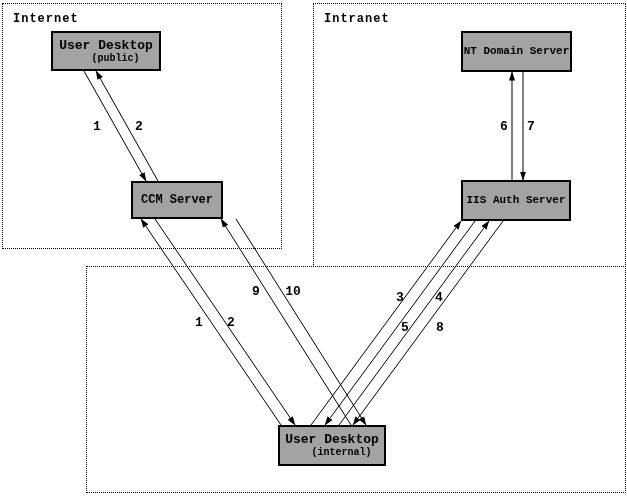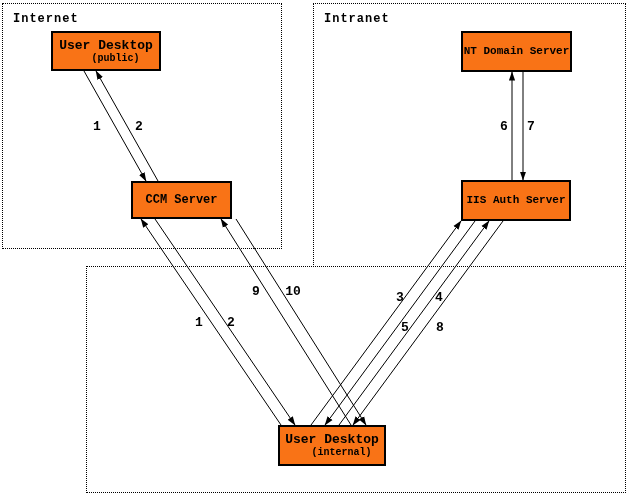--- a/index.html
+++ b/index.html
@@ -15,30 +15,30 @@
   #zone-internet  { left:2px;   top:3px;   width:280px; height:246px; }
   #zone-intranet  { left:313px; top:3px;   width:313px; height:264px; border-bottom:none; }
   #zone-internal  { left:86px;  top:266px; width:540px; height:227px; }
   .zone-label {
     position:absolute; left:10px; top:8px; font-size:12px; font-weight:bold;
     letter-spacing:1px; white-space:nowrap;
   }
   #arrow-layer { position:absolute; left:0; top:0; z-index:2; }
   .node {
     position:absolute; border:2px solid #000; box-sizing:border-box;
-    background:#f97316; z-index:3; display:flex; flex-direction:column;
+    background:#a3a3a3; z-index:3; display:flex; flex-direction:column;
     align-items:center; justify-content:center; text-align:center;
   }
   .node .title { font-size:13px; font-weight:bold; white-space:nowrap; line-height:15px; }
   .node.small .title { font-size:11px; }
   .node.med   .title { font-size:12px; }
   .node .sub   { font-size:10px; font-weight:bold; white-space:nowrap; line-height:12px;margin-left:19px; }
   .node .sub:empty { display:none; }
   #node-user-desktop-public   { left:51px;  top:31px;  width:110px; height:40px; }
-  #node-ccm-server            { left:131px; top:181px; width:101px; height:38px;align-items:center; }
+  #node-ccm-server            { left:131px; top:181px; width:92px; height:38px;align-items:center; }
   #node-nt-domain-server      { left:461px; top:31px;  width:111px; height:41px; }
   #node-iis-auth-server       { left:461px; top:180px; width:110px; height:41px; }
   #node-user-desktop-internal { left:278px; top:425px; width:108px; height:41px; }
 </style>
 </head>
 <body>
 
 <div id="canvas">
 
   <div class="zone" id="zone-internet">

